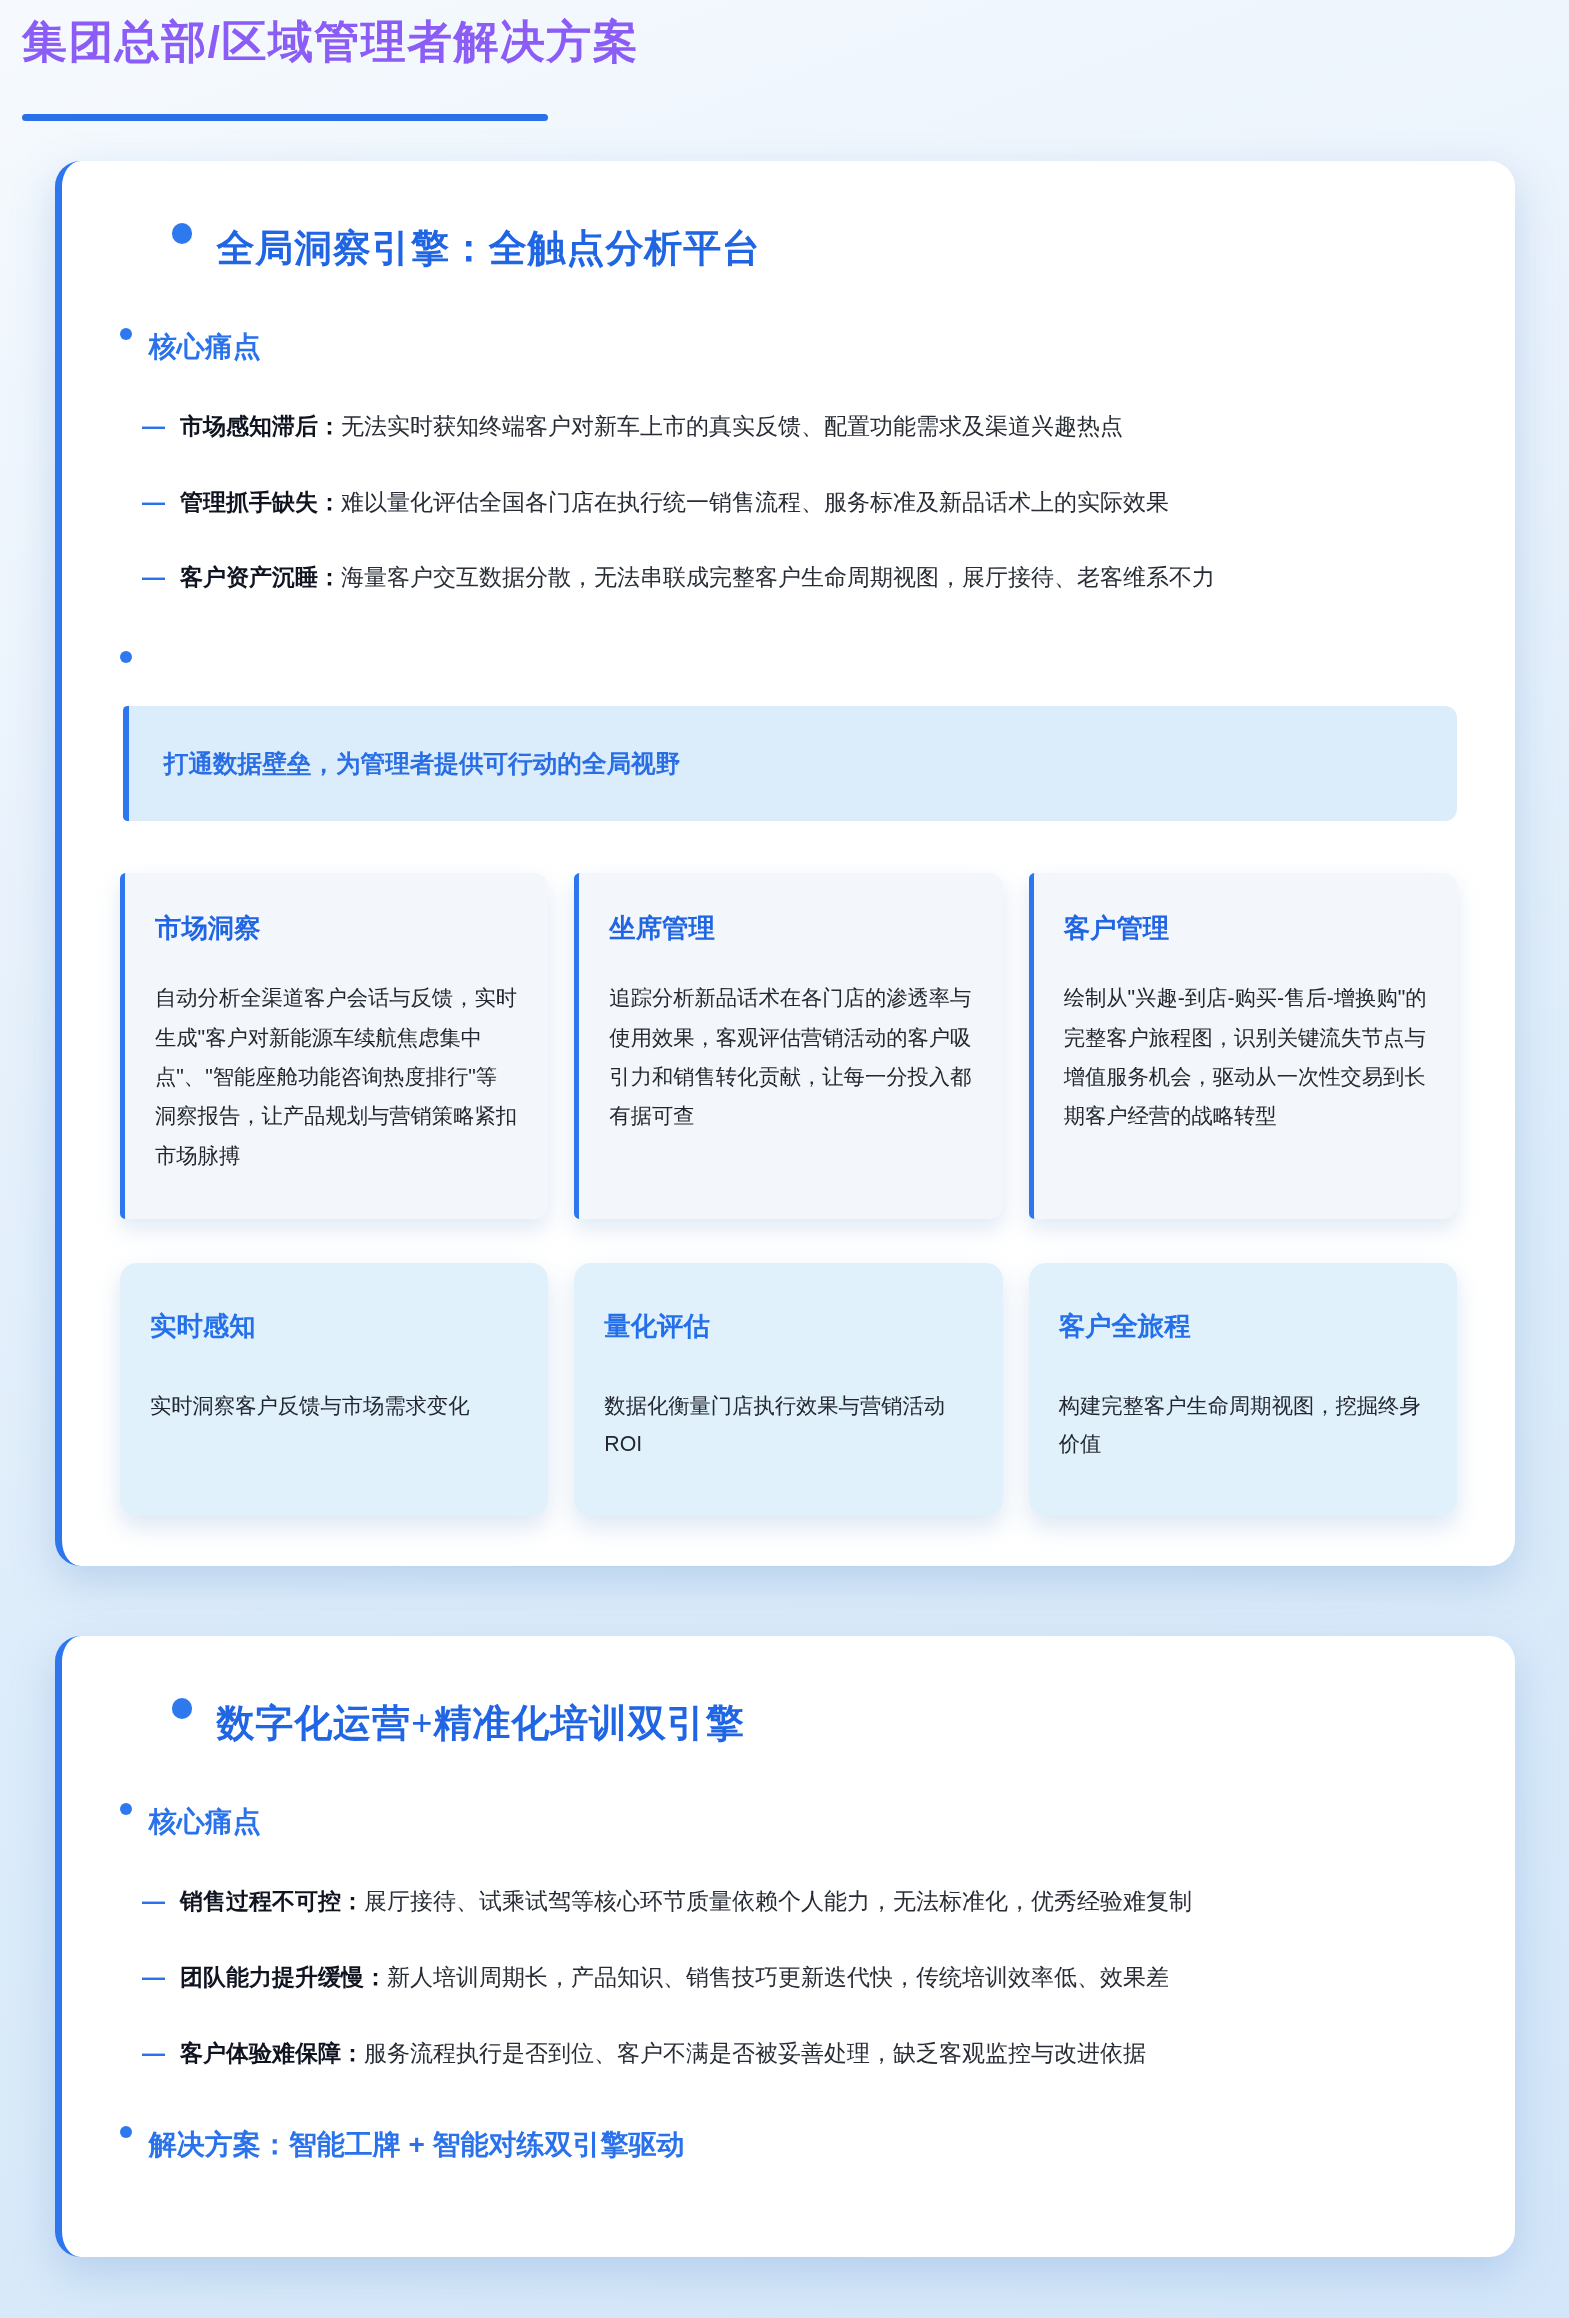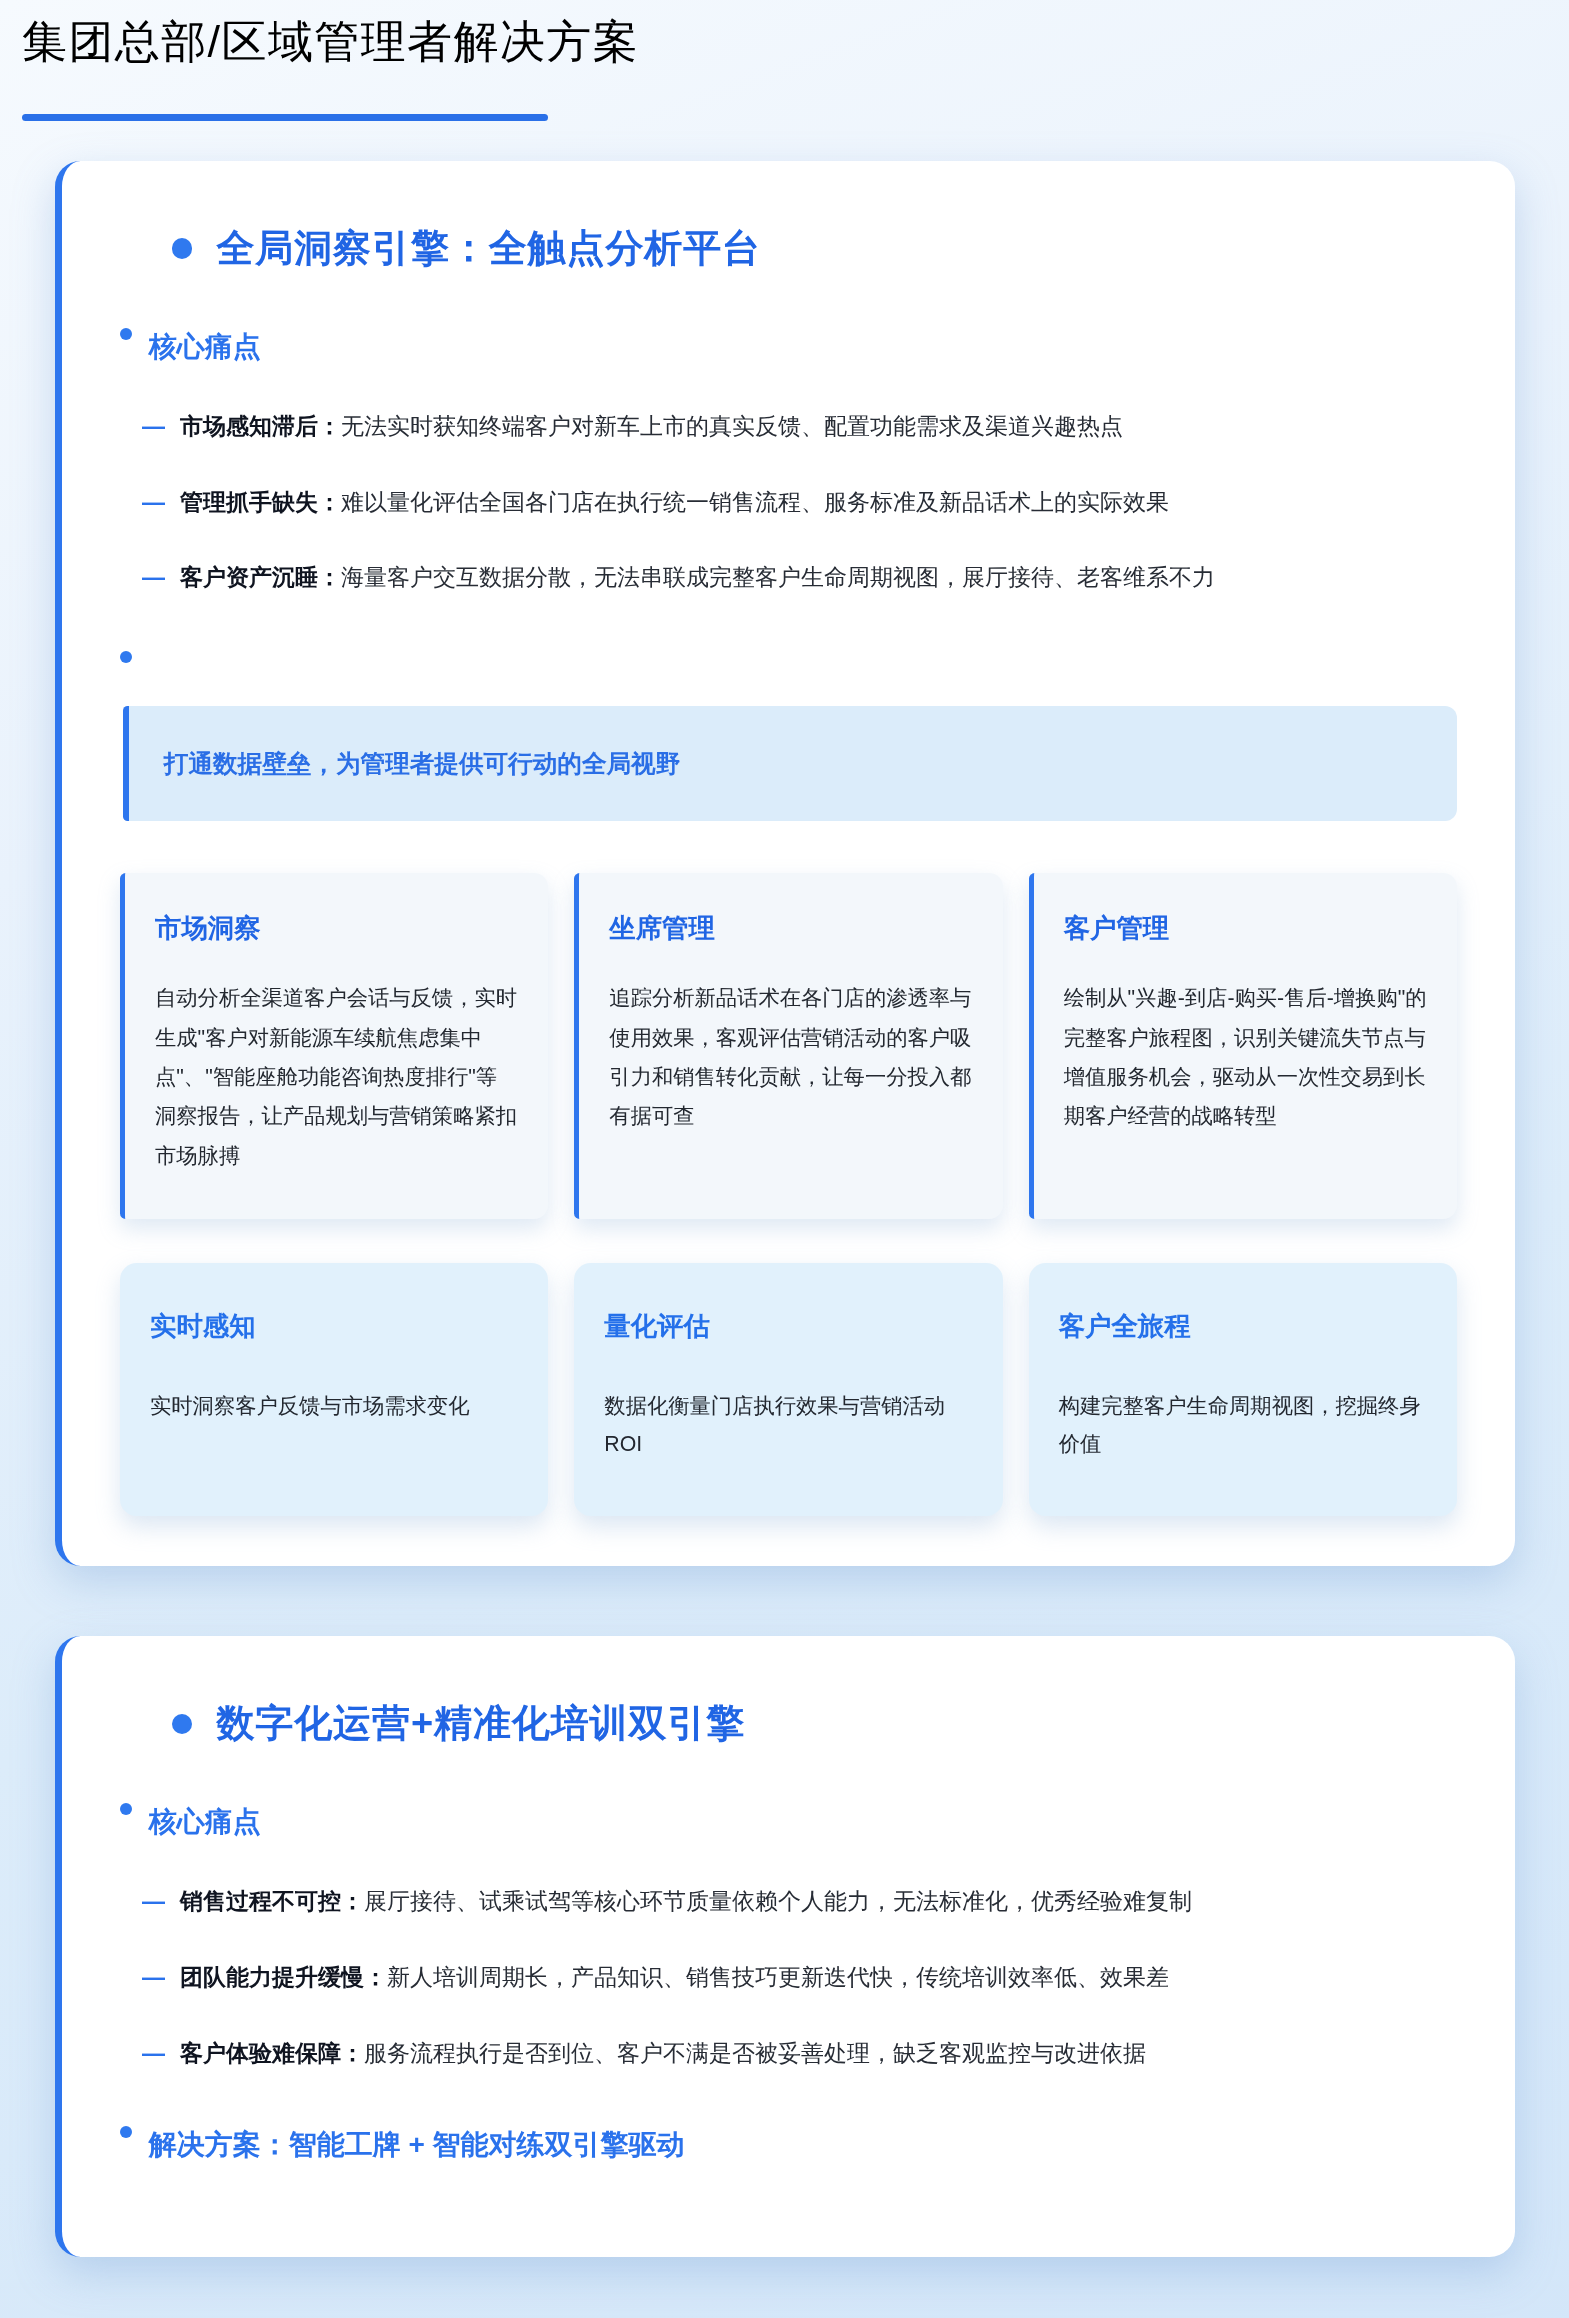--- a/index.html
+++ b/index.html
@@ -5,34 +5,34 @@
   html,body{margin:0;padding:0;}
   body{
     width:1570px;
     font-family:"Liberation Sans","DejaVu Sans",sans-serif;
     color:#232830;
     background:linear-gradient(160deg,#f6fafe 0%,#e9f2fc 30%,#dcecfa 60%,#d3e6f9 100%);
   }
   .page{padding:11.6px 0 42px;}
   section{margin:0 0 70px;}
   .sec-head{margin-left:22px;}
-  .sec-title{font-size:45px;font-weight:400;color:#000000;margin:0;letter-spacing:1.4px;}
+  .sec-title{font-size:45px;font-weight:700;color:#8b5cf6;margin:0;letter-spacing:1.4px;}
   .divider{height:7px;border-radius:3.7px;background:#2a70e8;margin-top:42px;}
   .d1{width:526px}.d2{width:512px}
 
   .card{
     margin:40px 55px 0;
     background:#ffffff;
     border-left:7px solid #2e76ee;
     border-radius:25.5px;
     padding:57px 58px 50px;
     box-shadow:0 16px 42px rgba(125,165,215,.38);
   }
   .dot{background:#2f79ef;border-radius:50%;flex:0 0 auto;}
-  .h2row{display:flex;align-items:center;gap:24px;margin:5.6px 0 54px 52px;}
+  .h2row{display:flex;gap:24px;margin:5.6px 0 54px 52px;font-family:Liberation Serif, serif;}
   .h2row .dot{width:20.4px;height:20.4px;}
   .h2{font-size:38px;font-weight:700;color:#2065e4;letter-spacing:0.9px;}
 
   .h3row{display:flex;align-items:flex-start;gap:16.7px;margin:0 0 43px;}
   .h3row .dot{width:12px;height:12px;}
   .h3{font-size:28px;font-weight:700;color:#2a72ec;}
   .h3row.solution{margin-top:55px;}
 
   .pain{display:flex;gap:15px;margin:0 0 40px 22px;font-size:23px;line-height:1.55;}
   .dash{color:#2a72ec;font-weight:700;flex:0 0 auto;}

